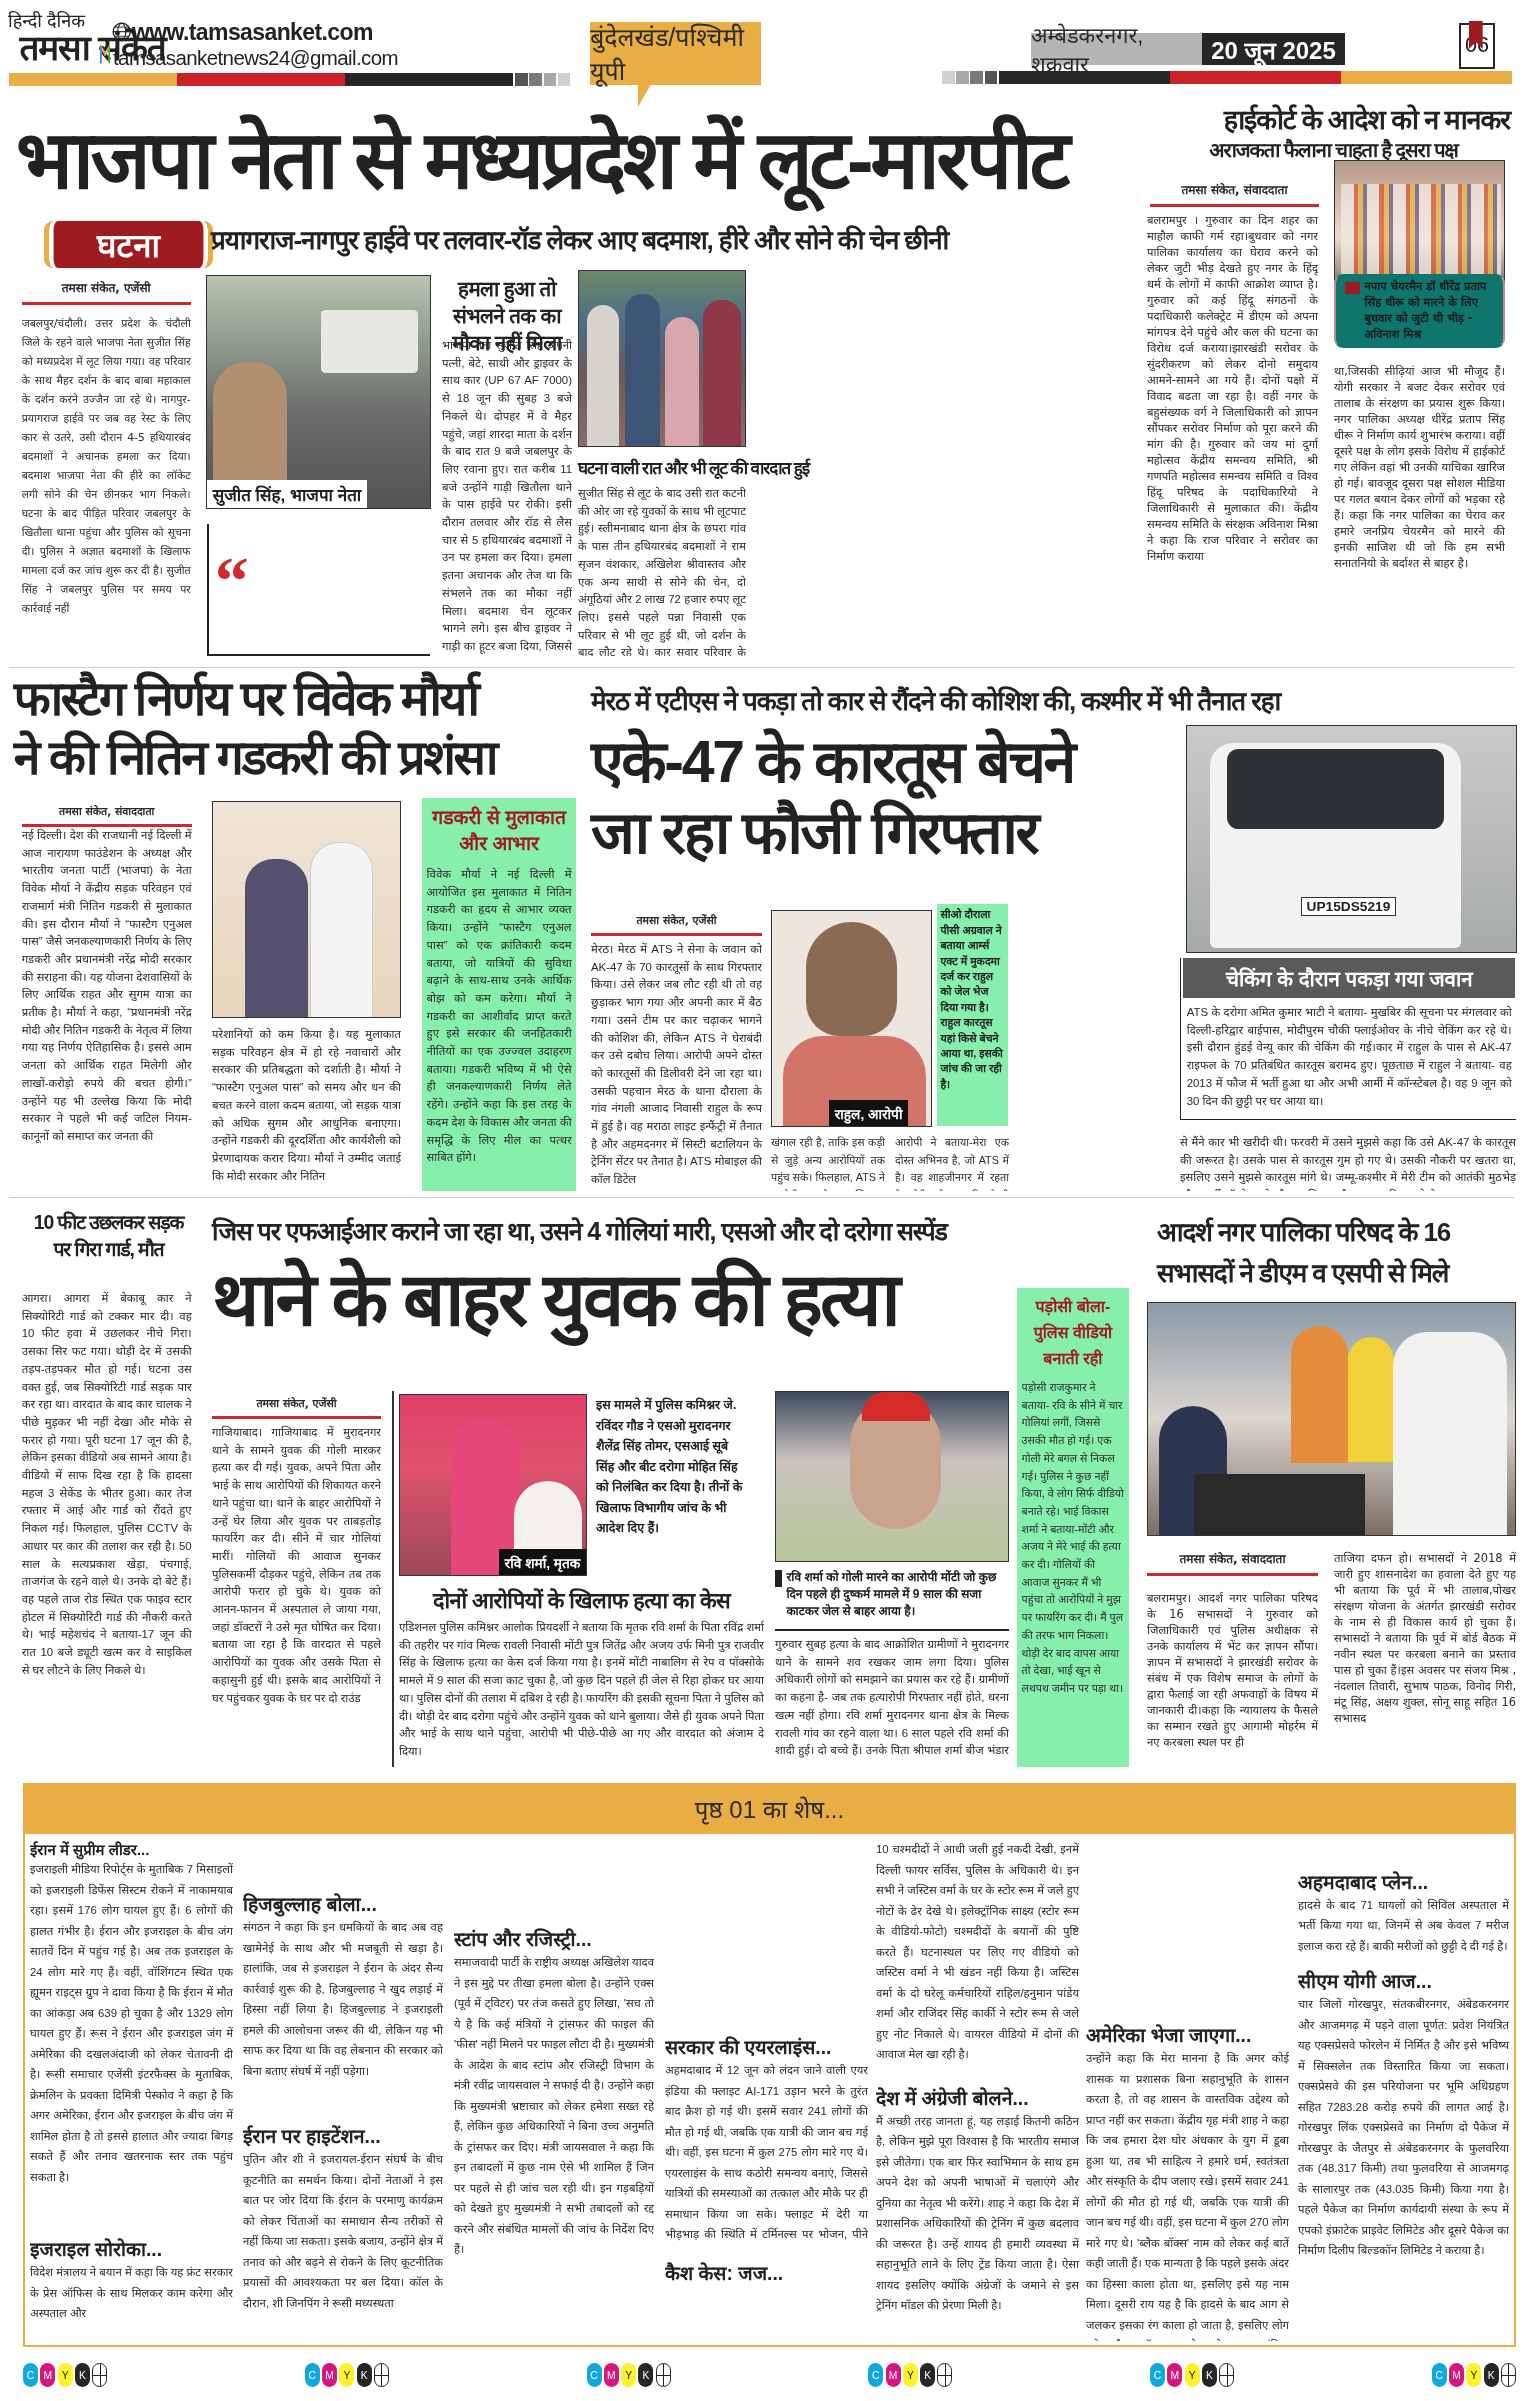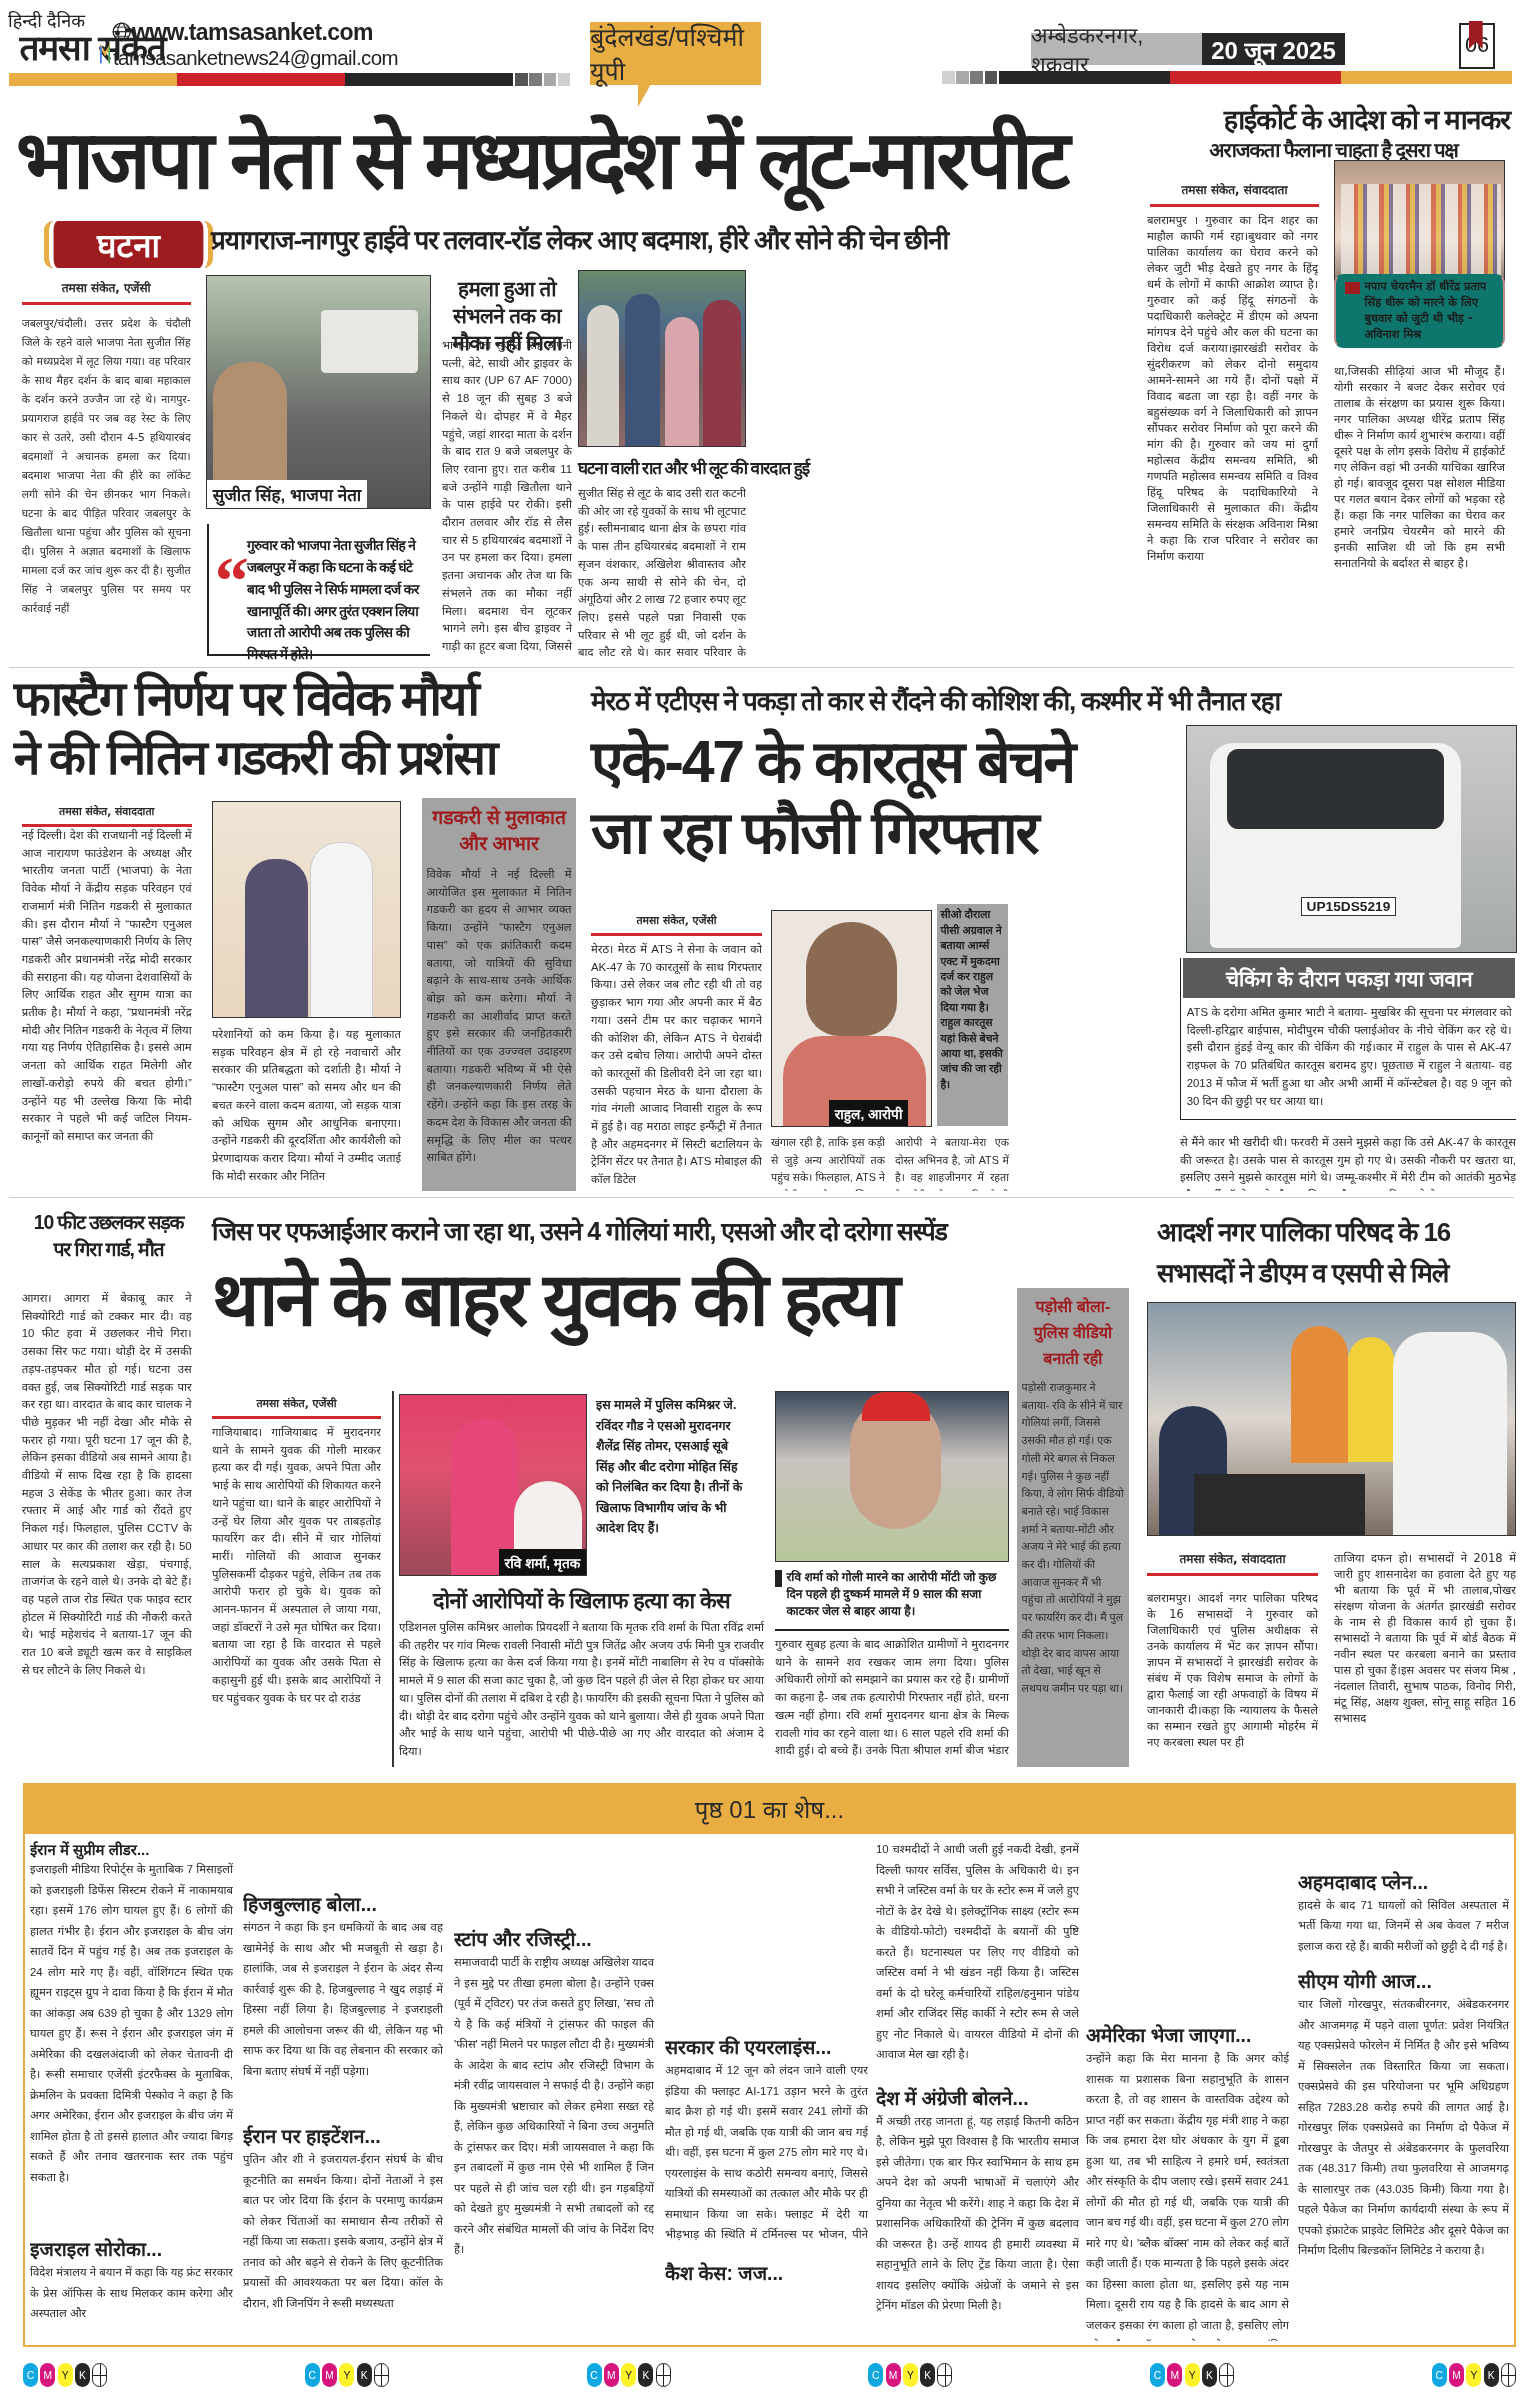--- a/index.html
+++ b/index.html
@@ -19,21 +19,21 @@
   .stripe { height: 12.5px; display: flex; }
   .stripe div { height: 100%; }
   .region-box { background: #e8ad43; color: #2a2a2a; font-family: "Liberation Sans", sans-serif; font-size: 25px; display: flex; align-items: center; justify-content: center; }
   .date-city { background: #b5b5b5; color: #2a2a2a; font-family: "Liberation Sans", sans-serif; font-size: 21.7px; display: flex; align-items: center; justify-content: center; }
   .date-day { background: #262626; color: #fff; font-family: "Liberation Sans", sans-serif; font-size: 24px; font-weight: bold; display: flex; align-items: center; justify-content: center; }
   .page-no { border: 2.3px solid #262626; font-family: "Liberation Sans", sans-serif; font-size: 21.7px; display: flex; align-items: flex-end; justify-content: center; padding-bottom: 2.3px; }
 
   .headline-xl { font-family: "Liberation Sans", sans-serif; font-weight: bold; color: #222; line-height: 1; white-space: nowrap; }
   .photo { background: #8a8a8a; border: 1.1px solid #333; overflow: hidden; }
   .caption-tag { background: #111; color: #fff; font-family: "Liberation Sans", sans-serif; font-weight: bold; font-size: 17px; padding: 3.4px 5.7px; }
-  .callout { background: #a3a3a3; }
+  .callout { background: #86efac; }
   .callout-title { color: #9e1b1f; font-family: "Liberation Sans", sans-serif; font-weight: bold; text-align: center; }
   .callout-body { font-family: "Liberation Sans", sans-serif; font-weight: bold; color: #222; }
   .ghatna { background: #9e1b1f; border-radius: 9px; color: #fff; font-family: "Liberation Sans", sans-serif; font-weight: bold; font-size: 33px; display: flex; align-items: center; justify-content: center; border-left: 5.7px solid #e8ad43; border-right: 5.7px solid #e8ad43; box-shadow: inset 4.6px 0 0 #fff, inset -4.6px 0 0 #fff; }
   .subhead { font-family: "Liberation Sans", sans-serif; font-weight: bold; color: #222; }
   .quote-box { border-left: 2.3px solid #222; border-bottom: 2.3px solid #222; }
   .dark-bar { background: #5a5a5a; color: #fff; font-family: "Liberation Sans", sans-serif; font-weight: bold; font-size: 26px; display: flex; align-items: center; justify-content: center; }
   .cont-bar { background: #e8ad43; color: #2a2a2a; font-family: "Liberation Sans", sans-serif; font-size: 24px; display: flex; align-items: center; justify-content: center; }
   .cont-frame { border: 2.9px solid #e8ad43; border-top: none; }
   .cont-head { font-family: "Liberation Sans", sans-serif; font-weight: bold; font-size: 23px; color: #222; }
   .cmyk { display: flex; gap: 2.3px; }
@@ -108,21 +108,20 @@
 <div class="abs byline" data-name="story1-byline" style="left:21.7px;top:279px;width:169px;">तमसा संकेत, एजेंसी</div>
 <div class="abs body-text" data-name="story1-col1" style="left:21.7px;top:314px;width:169px;height:342px;overflow:hidden;">जबलपुर/चंदौली। उत्तर प्रदेश के चंदौली जिले के रहने वाले भाजपा नेता सुजीत सिंह को मध्यप्रदेश में लूट लिया गया। वह परिवार के साथ मैहर दर्शन के बाद बाबा महाकाल के दर्शन करने उज्जैन जा रहे थे। नागपुर-प्रयागराज हाईवे पर जब वह रेस्ट के लिए कार से उतरे, उसी दौरान 4-5 हथियारबंद बदमाशों ने अचानक हमला कर दिया। बदमाश भाजपा नेता की हीरे का लॉकेट लगी सोने की चेन छीनकर भाग निकले। घटना के बाद पीड़ित परिवार जबलपुर के खितौला थाना पहुंचा और पुलिस को सूचना दी। पुलिस ने अज्ञात बदमाशों के खिलाफ मामला दर्ज कर जांच शुरू कर दी है। सुजीत सिंह ने जबलपुर पुलिस पर समय पर कार्रवाई नहीं</div>
 
 <div class="abs photo" data-name="story1-photo-suJit-singh" style="left:206px;top:275px;width:225px;height:234px;background:linear-gradient(180deg,#b8c3b0 0%,#8d9a8a 30%,#6b6b6b 60%,#535353 100%);">
   <div class="abs" data-name="suv-image" style="left:114px;top:34px;width:97px;height:63px;background:#e8e8e2;border-radius:4.6px;"></div>
   <div class="abs" data-name="person-image" style="left:5.7px;top:86px;width:74px;height:148px;background:#b28f6f;border-radius:34px 34px 0 0;"></div>
   <div class="abs" data-name="photo-caption" style="left:0;bottom:0;background:#fff;color:#222;font-family:'Liberation Sans',sans-serif;font-weight:bold;font-size:17px;padding:2.3px 5.7px;">सुजीत सिंह, भाजपा नेता</div>
 </div>
 <div class="abs quote-box" data-name="story1-quote-box" style="left:207px;top:524px;width:223px;height:132px;">
   <div class="abs" data-name="quote-mark-icon" style="left:5.7px;top:23px;font-family:'Liberation Serif',serif;font-size:68px;color:#d0282c;font-weight:bold;line-height:1;">“</div>
-  <div class="abs" data-name="story1-quote" style="left:38px;top:11.4px;width:181px;font-family:'Liberation Sans',sans-serif;font-weight:bold;font-size:13.7px;line-height:21.7px;letter-spacing:-0.6px;">गुरुवार को भाजपा नेता सुजीत सिंह ने जबलपुर में कहा कि घटना के कई घंटे बाद भी पुलिस ने सिर्फ मामला दर्ज कर खानापूर्ति की। अगर तुरंत एक्शन लिया जाता तो आरोपी अब तक पुलिस की गिरफ्त में होते।</div>
 </div>
 
 <div class="abs subhead" data-name="story1-subhead2" style="left:442px;top:275px;width:130px;font-size:20.5px;line-height:27px;text-align:center;letter-spacing:-0.6px;">हमला हुआ तो संभलने तक का मौका नहीं मिला</div>
 <div class="abs body-text narrow" data-name="story1-col3" style="left:442px;top:337px;width:130px;height:319px;overflow:hidden;font-size:11.4px;line-height:17.7px;">भाजपा नेता सुजीत सिंह अपनी पत्नी, बेटे, साथी और ड्राइवर के साथ कार (UP 67 AF 7000) से 18 जून की सुबह 3 बजे निकले थे। दोपहर में वे मैहर पहुंचे, जहां शारदा माता के दर्शन के बाद रात 9 बजे जबलपुर के लिए रवाना हुए। रात करीब 11 बजे उन्होंने गाड़ी खितौला थाने के पास हाईवे पर रोकी। इसी दौरान तलवार और रॉड से लैस चार से 5 हथियारबंद बदमाशों ने उन पर हमला कर दिया। हमला इतना अचानक और तेज था कि संभलने तक का मौका नहीं मिला। बदमाश चेन लूटकर भागने लगे। इस बीच ड्राइवर ने गाड़ी का हूटर बजा दिया, जिससे घबराकर बदमाश भाग निकले। बाद में सुजीत सिंह गोसलपुर थाना पहुंचे, जहां उन्हें बताया गया कि यह मामला खितौला थाना क्षेत्र का है। इसके बाद गोसलपुर पुलिस ने उन्हें खितौला थाना पहुंचाया, जहां एफआईआर दर्ज की गई।</div>
 
 <div class="abs photo" data-name="story1-photo-family" style="left:578px;top:270px;width:168px;height:177px;background:linear-gradient(180deg,#6a8a6a 0%,#4f6c88 30%,#6b5a5a 60%,#8c6a6a 100%);">
   <div class="abs" data-name="person-1" style="left:8px;top:34px;width:32px;height:143px;background:#d8d3cc;border-radius:16px 16px 0 0;"></div>
   <div class="abs" data-name="person-2" style="left:46px;top:23px;width:35px;height:154px;background:#3e5577;border-radius:17px 17px 0 0;"></div>
   <div class="abs" data-name="person-3" style="left:86px;top:46px;width:34px;height:131px;background:#d9a6ad;border-radius:17px 17px 0 0;"></div>
   <div class="abs" data-name="person-4" style="left:124px;top:28.5px;width:38px;height:148px;background:#8f3847;border-radius:18px 18px 0 0;"></div>

